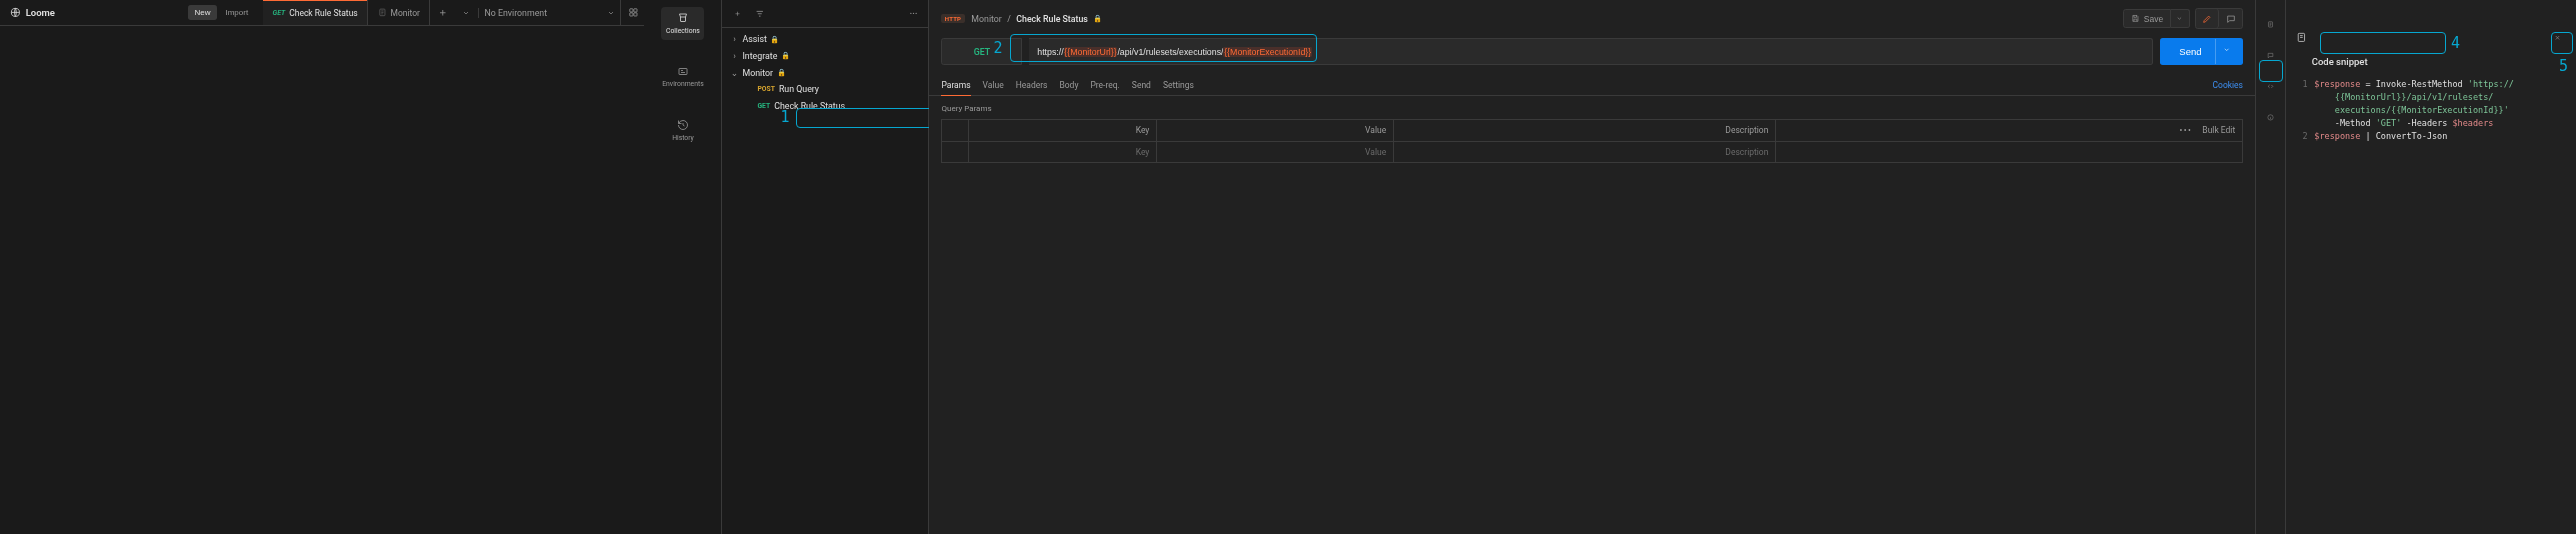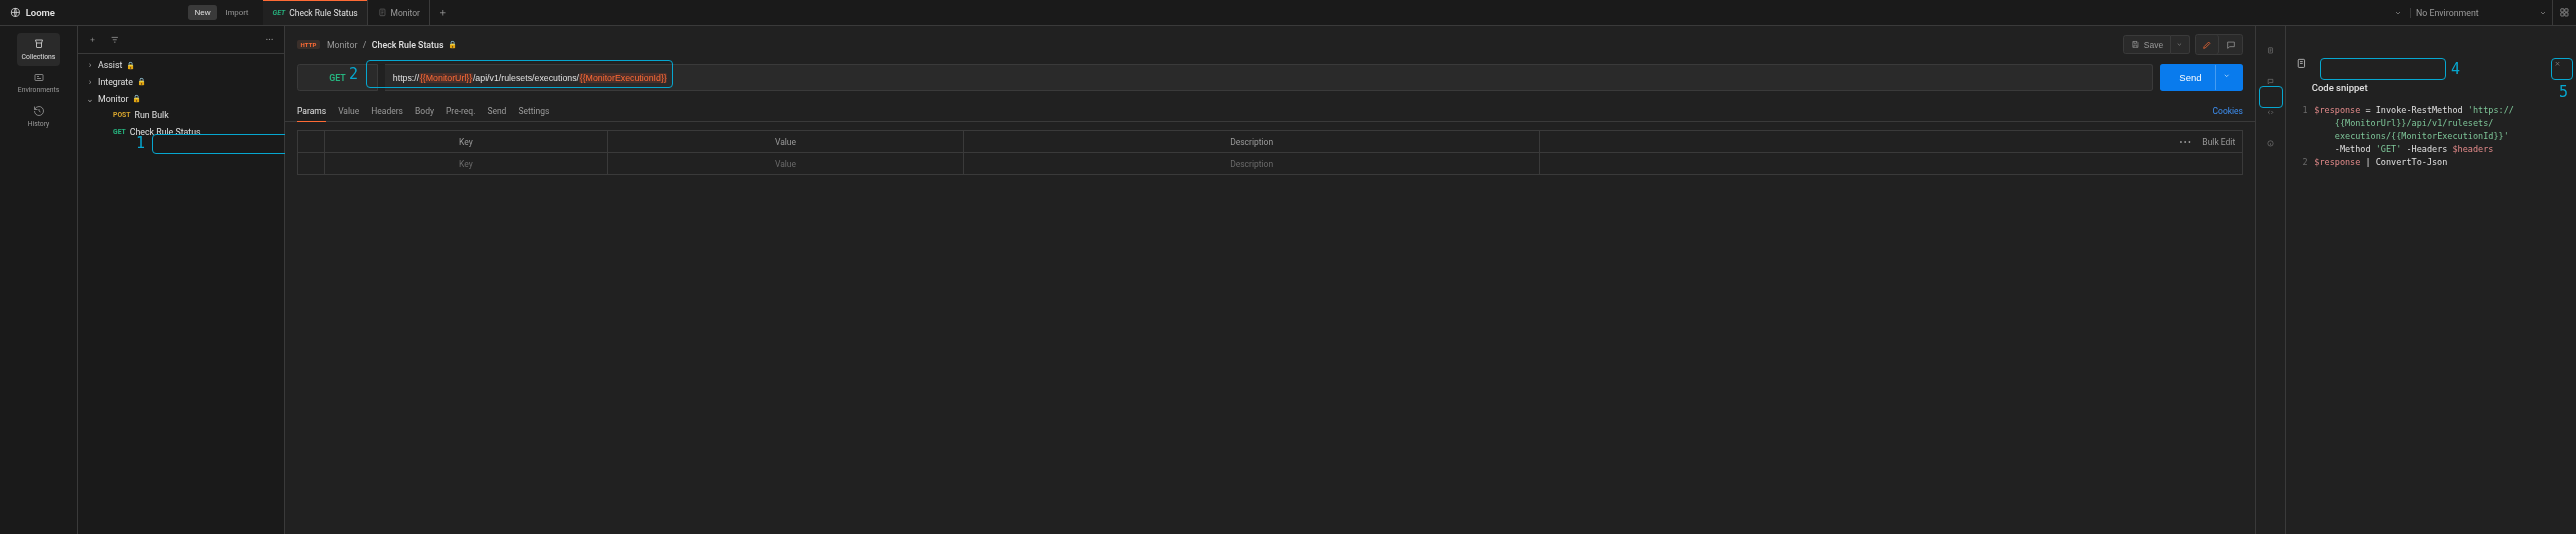--- a/index.html
+++ b/index.html
@@ -21,21 +21,21 @@
   }
   * { box-sizing: border-box; }
   html, body { margin:0; padding:0; height:100%; }
   body {
     background: var(--bg-darkest);
     color: var(--text);
     font-family: -apple-system, BlinkMacSystemFont, "Segoe UI", Roboto, sans-serif;
     font-size: 8.8px;
     overflow: hidden;
   }
-  .app { display:flex; flex-direction:column; height:100vh; width:100vw; }
+  .app { display:flex; flex-direction:row; height:100vh; width:100vw; }
 
   
   .topbar { display:flex; align-items:center; height:26px; background:var(--bg-darkest); border-bottom:0.7px solid var(--border); }
   .brand { display:flex; align-items:center; gap:5.4px; padding:0 9.5px; width:263px; }
   .brand-txt { font-weight:600; font-size:9.5px; color:var(--text); }
   .brand-actions { margin-left:auto; display:flex; gap:2.7px; }
   .btn-new { background:#3a3a3a; color:var(--text); border:none; padding:2.7px 6.8px; border-radius:2.7px; font-size:8px; cursor:pointer; }
   .btn-import { background:transparent; color:var(--text-dim); border:none; padding:2.7px 5.4px; font-size:8px; cursor:pointer; }
 
   .tabs { display:flex; align-items:stretch; flex:1; height:100%; }
@@ -48,21 +48,21 @@
   .tabs-chevron { display:flex; align-items:center; justify-content:center; width:24px; color:var(--text-dim); margin-left:auto; cursor:pointer; }
 
   .env { display:flex; align-items:center; gap:5.4px; padding:0 5px; border-left:0.7px solid var(--border); color:var(--text-dim); cursor:pointer; min-width:142px; }
   .env-chevron { margin-left:auto; }
   .env-details { display:flex; align-items:center; justify-content:center; width:24px; border-left:0.7px solid var(--border); color:var(--text-dim); cursor:pointer; height:100%; }
 
   
   .main { display:flex; flex:1; min-height:0; }
 
   
-  .rail { width:78px; background:var(--bg-darkest); border-right:0.7px solid var(--border); display:flex; flex-direction:column; align-items:center; padding-top:6.8px; gap:0; }
+  .rail { width:78px; background:var(--bg-darkest); border-right:0.7px solid var(--border); display:flex; flex-direction:column; align-items:center; padding-top:6.8px; gap:20px; }
   .rail-item { display:flex; flex-direction:column; align-items:center; gap:2.7px; padding:5.4px 2.7px; color:var(--text-dim); font-size:6.8px; cursor:pointer; border-radius:4px; width:43px; }
   .rail-item.active { background:var(--bg-med); color:var(--text); }
 
   
   .sidebar { width:207px; background:var(--bg-darkest); border-right:0.7px solid var(--border); display:flex; flex-direction:column; }
   .sidebar-head { display:flex; align-items:center; gap:4px; padding:4px 5.4px; border-bottom:0.7px solid var(--border); }
   .icon-btn { background:transparent; border:none; color:var(--text-dim); width:19px; height:19px; display:flex; align-items:center; justify-content:center; cursor:pointer; border-radius:2.7px; }
   .sidebar-head .filter { flex:1; }
   .tree { padding:2.7px 0; font-size:8.8px; }
   .tree-row { display:flex; align-items:center; gap:4px; padding:3.4px 5.4px 3.4px 8px; color:var(--text); cursor:pointer; }
@@ -95,21 +95,21 @@
 
   .req-tabs { display:flex; gap:12px; padding:2.7px 12px 0 12px; border-bottom:0.7px solid var(--border); }
   .req-tab { padding:5.4px 0; color:var(--text-dim); font-size:8.5px; cursor:pointer; position:relative; }
   .req-tab.active { color:var(--text); }
   .req-tab.active::after { content:""; position:absolute; left:0; right:0; bottom:-0.7px; height:1.4px; background:var(--orange); }
   .req-tabs .cookies { margin-left:auto; color:#3d8ef0; cursor:pointer; padding:5.4px 0; font-size:8.5px; }
 
   .params { padding:8px 12px; }
   .params-title { color:var(--text-dim); font-size:8px; margin-bottom:5.4px; }
   .params-table { width:100%; border-collapse:collapse; }
-  .params-table th, .params-table td { text-align:center; padding:5.4px 6.8px; border:0.7px solid var(--border); font-size:8.5px; font-weight:400; }
+  .params-table th, .params-table td { text-align:right; padding:5.4px 6.8px; border:0.7px solid var(--border); font-size:8.5px; font-weight:400; }
   .params-table th { color:var(--text-dim); background:transparent; }
   .params-table td { color:var(--text-dimmer); }
   .params-table th.first, .params-table td.first { width:27px; }
   .params-table .actions { text-align:right; color:var(--text-dim); white-space:nowrap; }
   .bulk { color:var(--text-dim); margin-left:8px; cursor:pointer; }
 
   
   .vrail { width:30px; background:var(--bg-dark); border-left:0.7px solid var(--border); display:flex; flex-direction:column; align-items:center; padding-top:15px; gap:12px; }
   .vrail .icon-btn { color:var(--text-dim); }
 
@@ -257,21 +257,21 @@
           <span>Integrate</span>
           <span class="lock">🔒</span>
         </div>
         <div class="tree-row">
           <span class="chev">⌄</span>
           <span>Monitor</span>
           <span class="lock">🔒</span>
         </div>
         <div class="tree-row depth2">
           <span class="method-post-sm">POST</span>
-          <span>Run Bulk</span>
+          <span>Run Query</span>
         </div>
         <div class="tree-row depth2" style="position:relative;">
           <span class="method-get-sm">GET</span>
           <span>Check Rule Status</span>
         </div>
       </div>
 
       <div class="hl-ring" style="left:74px; top:108px; width:148px; height:20px;"></div>
       <div class="hl-num" style="left:58px; top:108px;">1</div>
     </div>
@@ -343,20 +343,21 @@
         <div class="req-tab">Value</div>
         <div class="req-tab">Headers</div>
         <div class="req-tab">Body</div>
         <div class="req-tab">Pre-req.</div>
         <div class="req-tab">Send</div>
         <div class="req-tab">Settings</div>
         <div class="cookies">Cookies</div>
       </div>
 
       <div class="params">
+        <div class="params-title">Query Params</div>
         <table class="params-table">
           <thead>
             <tr>
               <th class="first"></th>
               <th>Key</th>
               <th>Value</th>
               <th>Description</th>
               <th class="actions">
                 <span style="letter-spacing:1.4px;">•••</span>
                 <span class="bulk">Bulk Edit</span>

